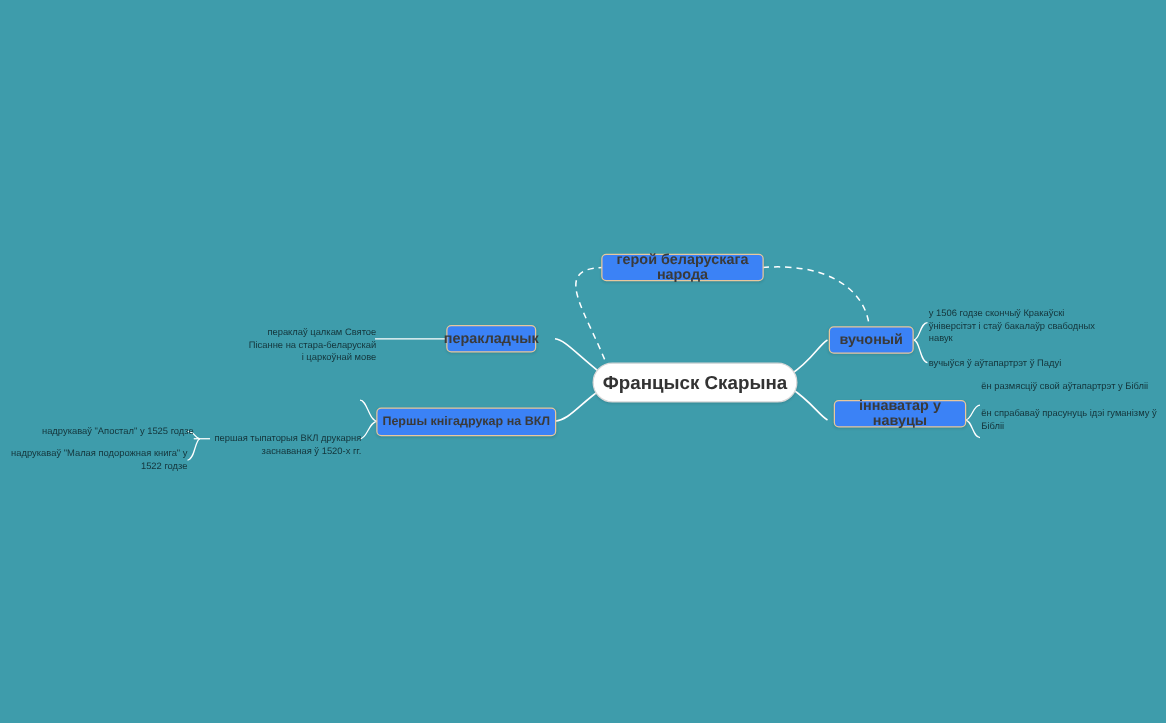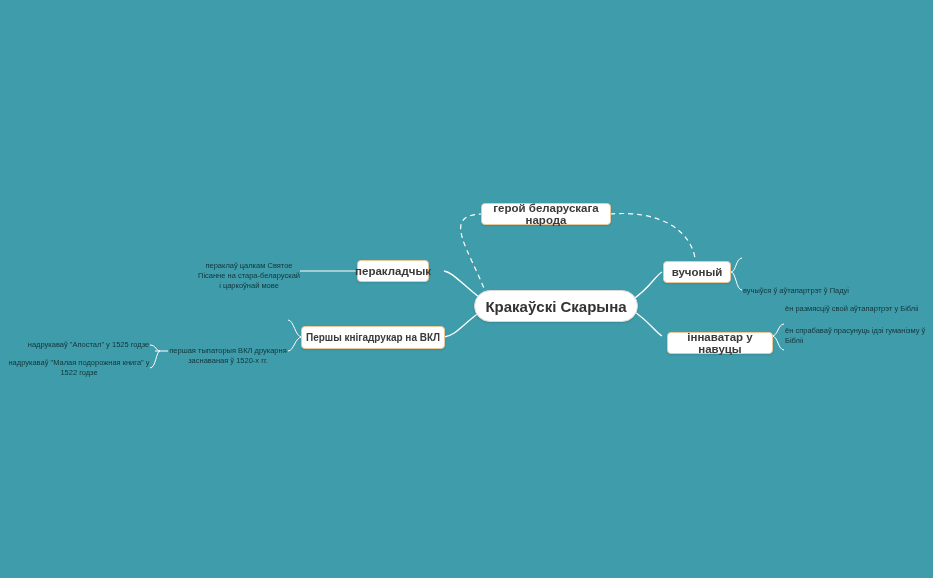--- a/index.html
+++ b/index.html
@@ -39,40 +39,40 @@
   .node-central {
     background: #ffffff;
     border: 1px solid #d8d8d8;
     border-radius: 22px;
     font-size: 15px;
     font-weight: bold;
     color: #333333;
     box-shadow: 0 1px 2px rgba(0,0,0,0.12);
   }
   .node-main {
-    background: #ffffff;
+    background: #3b82f6;
     border: 1px solid #e9c89c;
     border-radius: 4px;
     font-size: 11.5px;
     font-weight: bold;
     color: #3a3a3a;
     box-shadow: 0 1px 2px rgba(0,0,0,0.10);
   }
   .node-main.big {
     font-size: 10px;
   }
   .leaf {
     position: absolute;
     font-size: 7.5px;
     line-height: 1.32;
     color: #14343a;
     box-sizing: border-box;
   }
   .leaf.right { text-align: left; }
-  .leaf.left  { text-align: center; }
+  .leaf.left  { text-align: right; }
 </style>
 </head>
 <body>
 
 <div id="canvas">
 
   <svg class="edges" viewBox="0 0 933 578">
 
     <path d="M487,296 C470,250 440,215 482,214" fill="none" stroke="#ffffff" stroke-width="1.2" stroke-dasharray="5,4"></path>
 
@@ -95,21 +95,21 @@
     <path d="M160,351 C156,351 156,368 150,368" fill="none" stroke="#ffffff" stroke-width="1"></path>
 
     <path d="M731,272 C736,272 736,258 742,258" fill="none" stroke="#ffffff" stroke-width="1"></path>
     <path d="M731,272 C736,272 736,290 742,290" fill="none" stroke="#ffffff" stroke-width="1"></path>
 
     <path d="M772,336 C778,336 778,324 784,324" fill="none" stroke="#ffffff" stroke-width="1"></path>
     <path d="M772,336 C778,336 778,350 784,350" fill="none" stroke="#ffffff" stroke-width="1"></path>
   </svg>
 
   <div class="node node-central" style="left:474px; top:290px; width:164px; height:32px;">
-    <span>Кракаўскі Скарына</span>
+    <span>Францыск Скарына</span>
   </div>
 
   <div class="node node-main" style="left:481px; top:203px; width:130px; height:22px;">
     <span>герой беларускага народа</span>
   </div>
 
   <div class="node node-main" style="left:357px; top:260px; width:72px; height:22px;">
     <span>перакладчык</span>
   </div>
   <div class="leaf left" style="left:197px; top:261px; width:104px;">пераклаў цалкам Святое Пісанне на стара-беларускай і царкоўнай мове</div>
@@ -117,21 +117,22 @@
   <div class="node node-main big" style="left:301px; top:326px; width:144px; height:23px;">
     <span>Першы кнігадрукар на ВКЛ</span>
   </div>
   <div class="leaf left" style="left:22px; top:340px; width:133px;">надрукаваў "Апостал" у 1525 годзе</div>
   <div class="leaf left" style="left:167px; top:346px; width:122px;">першая тыпаторыя ВКЛ друкарня заснаваная ў 1520-х гг.</div>
   <div class="leaf left" style="left:8px; top:358px; width:142px;">надрукаваў "Малая подорожная книга" у 1522 годзе</div>
 
   <div class="node node-main" style="left:663px; top:261px; width:68px; height:22px;">
     <span>вучоный</span>
   </div>
+  <div class="leaf right" style="left:743px; top:246px; width:136px;">у 1506 годзе скончыў Кракаўскі ўніверсітэт і стаў бакалаўр свабодных навук</div>
   <div class="leaf right" style="left:743px; top:286px; width:136px;">вучыўся ў аўтапартрэт ў Падуі</div>
 
-  <div class="node node-main" style="left:667px; top:332px; width:106px; height:22px;">
+  <div class="node node-main" style="left:667px; top:320px; width:106px; height:22px;">
     <span>іннаватар у навуцы</span>
   </div>
   <div class="leaf right" style="left:785px; top:304px; width:142px;">ён размясціў свой аўтапартрэт у Бібліі</div>
   <div class="leaf right" style="left:785px; top:326px; width:142px;">ён спрабаваў прасунуць ідэі гуманізму ў Бібліі</div>
 
 </div>
 
 </body></html>

